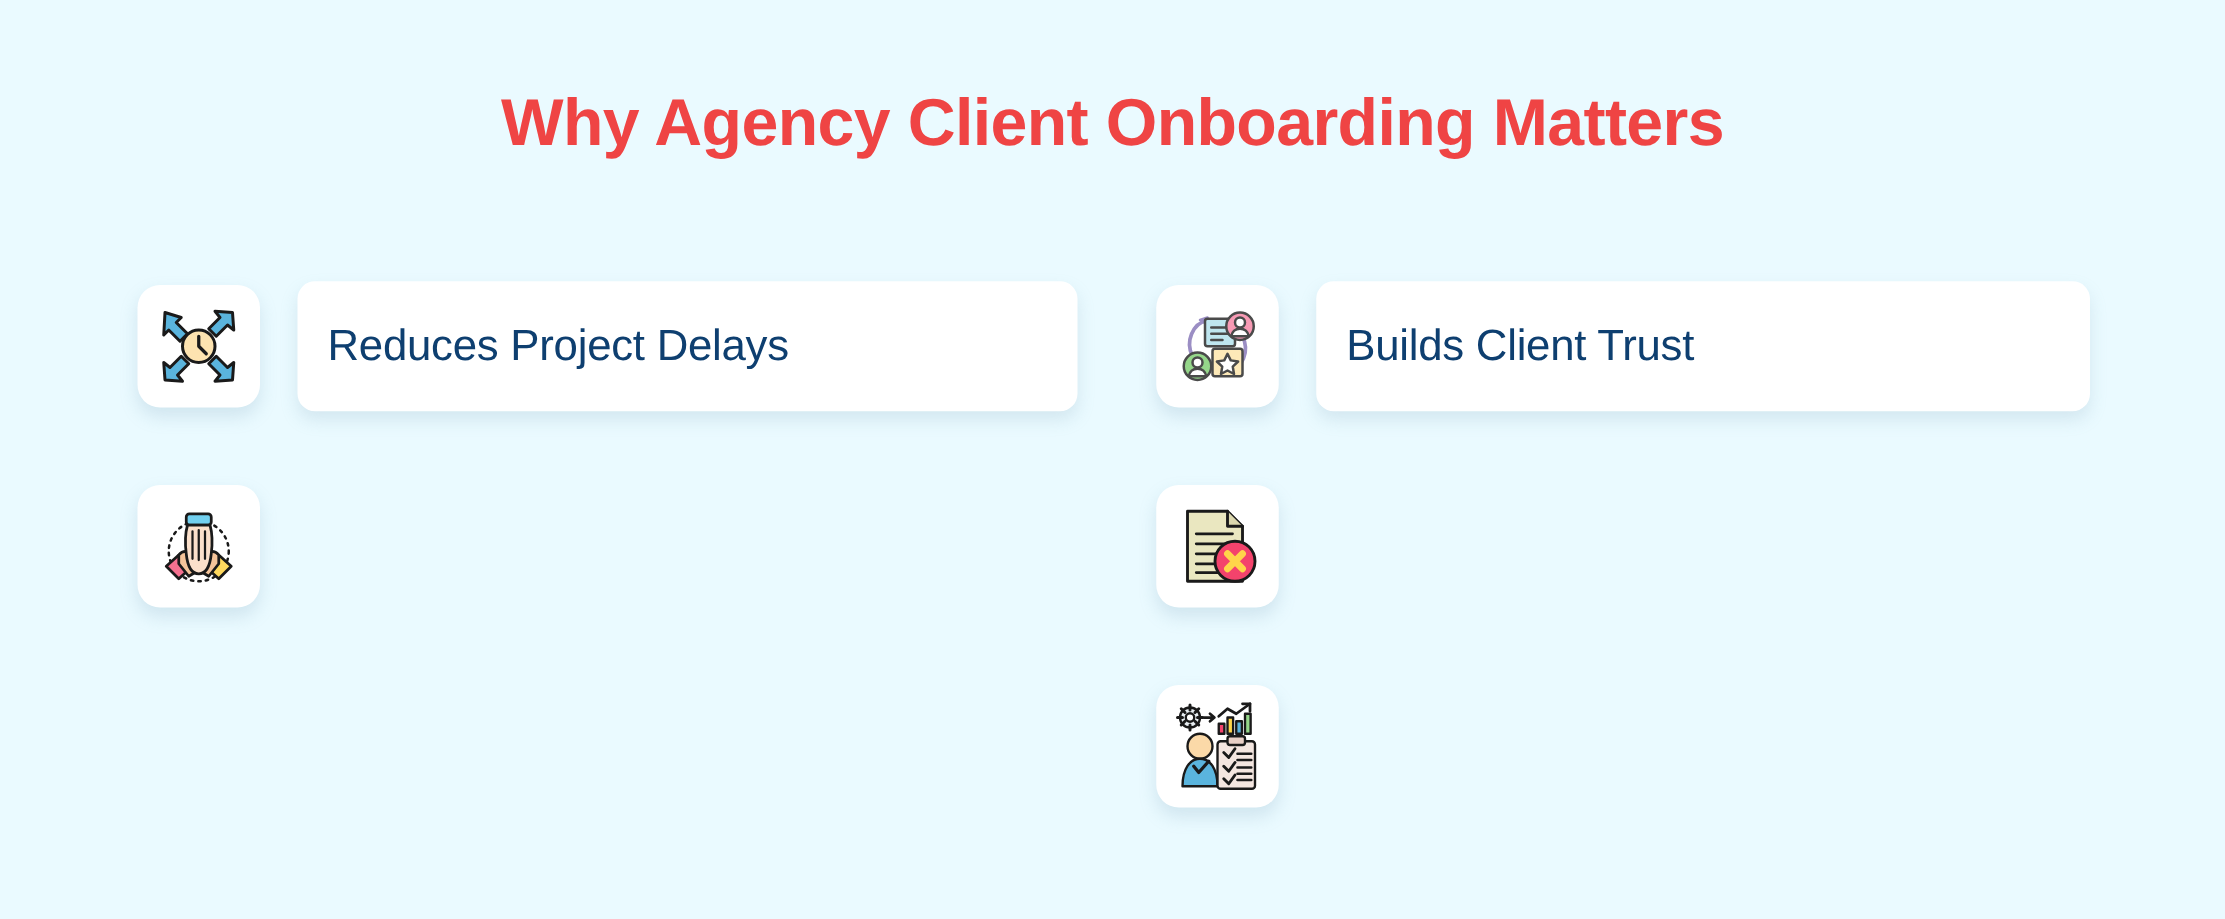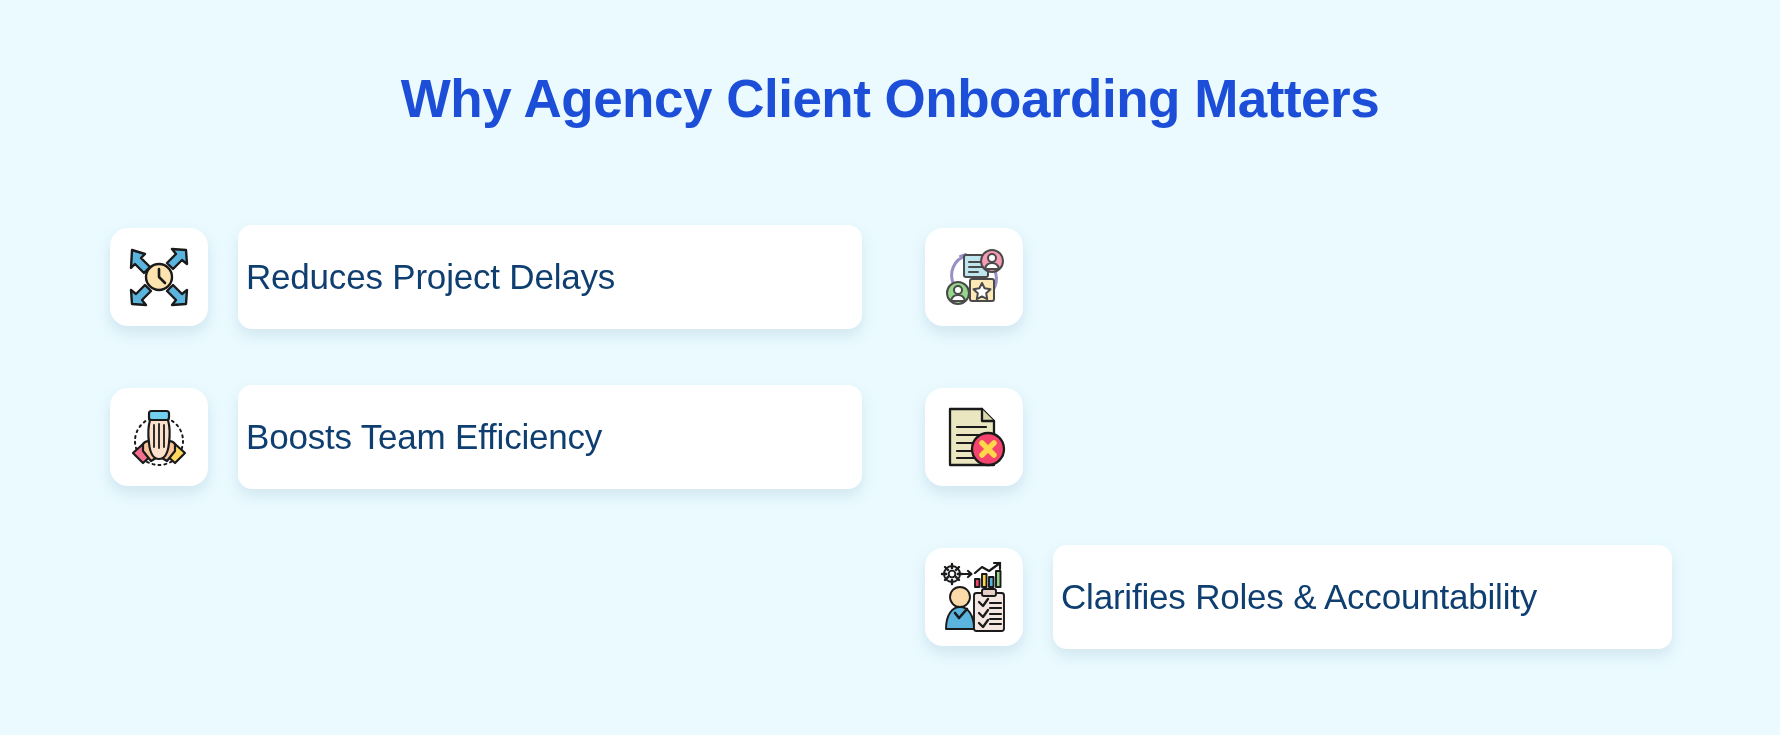--- a/index.html
+++ b/index.html
@@ -21,21 +21,21 @@
   }
   .page-title {
     position: absolute;
     top: 68px;
     left: 0;
     width: 1780px;
     text-align: center;
     font-size: 53px;
     font-weight: bold;
     letter-spacing: -0.5px;
-    color: #1d4ed8;
+    color: #ef4444;
     font-family: "Liberation Sans", sans-serif;
   }
   .grid {
     position: absolute;
     top: 225px;
     left: 0;
     width: 1780px;
   }
   .column {
     position: absolute;
@@ -67,21 +67,21 @@
 
   .label-card {
     margin-left: 30px;
     flex: 1;
     height: 104px;
     background: #ffffff;
     border-radius: 14px;
     box-shadow: 0 7px 14px rgba(120, 160, 180, 0.20);
     display: flex;
     align-items: center;
-    padding-left: 8px;
+    padding-left: 24px;
     box-sizing: border-box;
   }
   .label-card .label-text {
     font-size: 35px;
     color: #0e3f70;
     font-family: "Liberation Sans", sans-serif;
     letter-spacing: -0.2px;
     line-height: 1.1;
   }
   .column-right .label-card { height: 104px; }
@@ -137,23 +137,20 @@
                 <path d="M62 52 L52 43 L42 53 L52 62 Z" fill="#ffd95e"></path>
                 <path d="M52 43 C48 38 42 40 39 45 L34 54 L44 60 L52 50 Z" fill="#f5c49a"></path>
 
                 <rect x="26" y="10" width="20" height="9" rx="2.5" fill="#72d0ef"></rect>
                 <path d="M27 19 C25 26 25 34 26 42 C27 52 30 58 36 58 C42 58 45 52 46 42 C47 34 47 26 45 19 Z" fill="#fbe0cb"></path>
                 <path d="M31 24 L31 46 M36 23 L36 47 M41 24 L41 46" fill="none" stroke-width="1.8"></path>
               </g>
             </svg>
           </span>
         </div>
-        <div class="label-card">
-          <span class="label-text">Boosts Team Efficiency</span>
-        </div>
       </div>
 
     </div>
 
     <div class="column column-right">
 
       <div class="item-row">
         <div class="icon-tile">
           <span>
             <svg width="72" height="72" viewBox="0 0 72 72">
@@ -173,20 +170,23 @@
                 <circle cx="54" cy="20" r="11" fill="#f79ab4"></circle>
                 <circle cx="54" cy="17" r="4" fill="#ffffff"></circle>
                 <path d="M47 28 C48 23 51 22 54 22 C57 22 60 23 61 28 Z" fill="#ffffff"></path>
 
                 <circle cx="20" cy="52" r="11" fill="#95d68a"></circle>
                 <circle cx="20" cy="49" r="4" fill="#ffffff"></circle>
                 <path d="M13 60 C14 55 17 54 20 54 C23 54 26 55 27 60 Z" fill="#ffffff"></path>
               </g>
             </svg>
           </span>
+        </div>
+        <div class="label-card">
+          <span class="label-text">Builds Client Trust</span>
         </div>
       </div>
 
       <div class="item-row">
         <div class="icon-tile">
           <span>
             <svg width="72" height="72" viewBox="0 0 72 72">
               <g stroke="#1a1a1a" stroke-width="2.3" stroke-linejoin="round" stroke-linecap="round">
 
                 <path d="M12 8 L44 8 L56 20 L56 64 L12 64 Z" fill="#eae7c0"></path>
@@ -229,21 +229,18 @@
                 <rect x="36" y="32" width="30" height="38" rx="2.5" fill="#f4e6e0"></rect>
                 <rect x="44" y="28" width="14" height="7" rx="2" fill="#e8cfc6"></rect>
                 <path d="M41 41 L45 45 L50 38" fill="none" stroke-width="2.3"></path>
                 <path d="M41 52 L45 56 L50 49" fill="none" stroke-width="2.3"></path>
                 <path d="M41 62 L45 66 L50 59" fill="none" stroke-width="2.3"></path>
                 <path d="M52 42 L63 42 M52 47 L63 47 M52 53 L63 53 M52 58 L63 58 M52 63 L63 63" fill="none" stroke-width="2.1"></path>
               </g>
             </svg>
           </span>
         </div>
-        <div class="label-card">
-          <span class="label-text">Clarifies Roles &amp; Accountability</span>
-        </div>
       </div>
 
     </div>
 
   </div>
 </div>
 
 </body></html>

